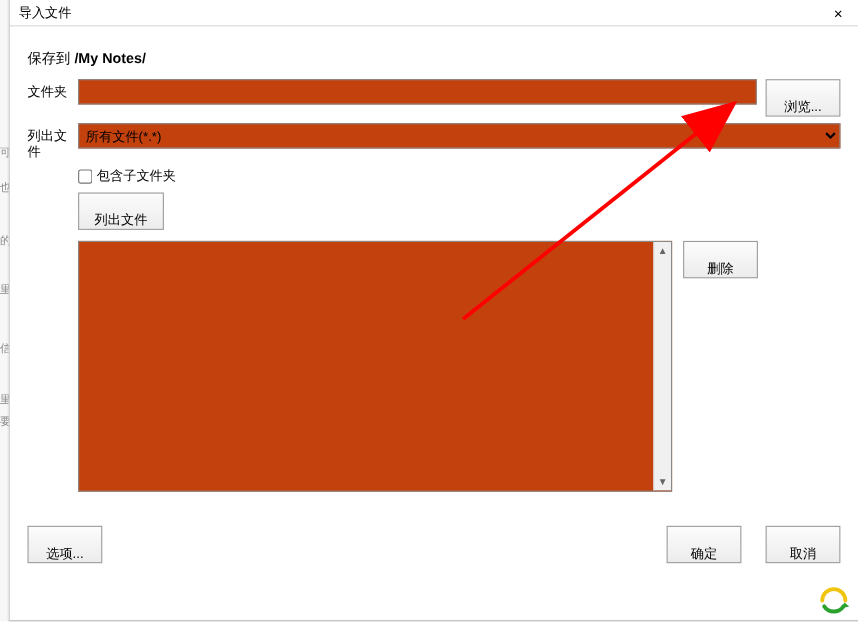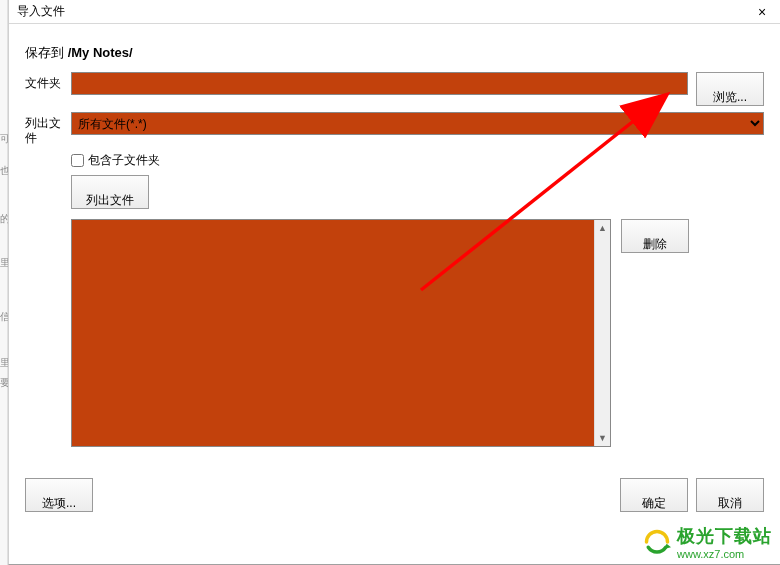--- a/index.html
+++ b/index.html
@@ -125,21 +125,21 @@
       display: flex; align-items: center; justify-content: center;
       font-size: 9px; color: #666;
     }
     .scroll-track { flex: 1; }
     .footer {
       position: absolute;
       left: 16px; right: 16px; bottom: 52px;
       display: flex;
       justify-content: space-between;
     }
-    .footer-right { display: flex; gap: 8px; }
+    .footer-right { display: flex; gap: 22px; }
     .watermark {
       position: absolute;
       right: 8px; bottom: 4px;
       display: flex; align-items: center; gap: 6px;
       pointer-events: none;
     }
     .wm-icon {
       width: 28px; height: 28px;
       display:flex; align-items:center; justify-content:center;
     }
@@ -229,24 +229,20 @@
   </div>
 
   <div class="watermark">
     <div class="wm-icon">
       <svg viewBox="0 0 32 32" width="28" height="28">
         <path d="M4 16 A12 12 0 0 1 28 16" fill="none" stroke="#f1c40f" stroke-width="4" stroke-linecap="round"></path>
         <path d="M6 22 A12 12 0 0 0 26 22" fill="none" stroke="#2aa32e" stroke-width="4" stroke-linecap="round"></path>
         <polygon points="27,18 32,22 24,24" fill="#2aa32e"></polygon>
       </svg>
     </div>
-    <div>
-      <div class="wm-text1">极光下载站</div>
-      <div class="wm-text2">www.xz7.com</div>
-    </div>
   </div>
 
 </div>
 
 <svg class="arrow-svg">
   <defs>
     <marker id="ah" markerWidth="14" markerHeight="12" refX="12" refY="6" orient="auto">
       <polygon points="0,0 14,6 0,12" fill="#ff0000"></polygon>
     </marker>
   </defs>

